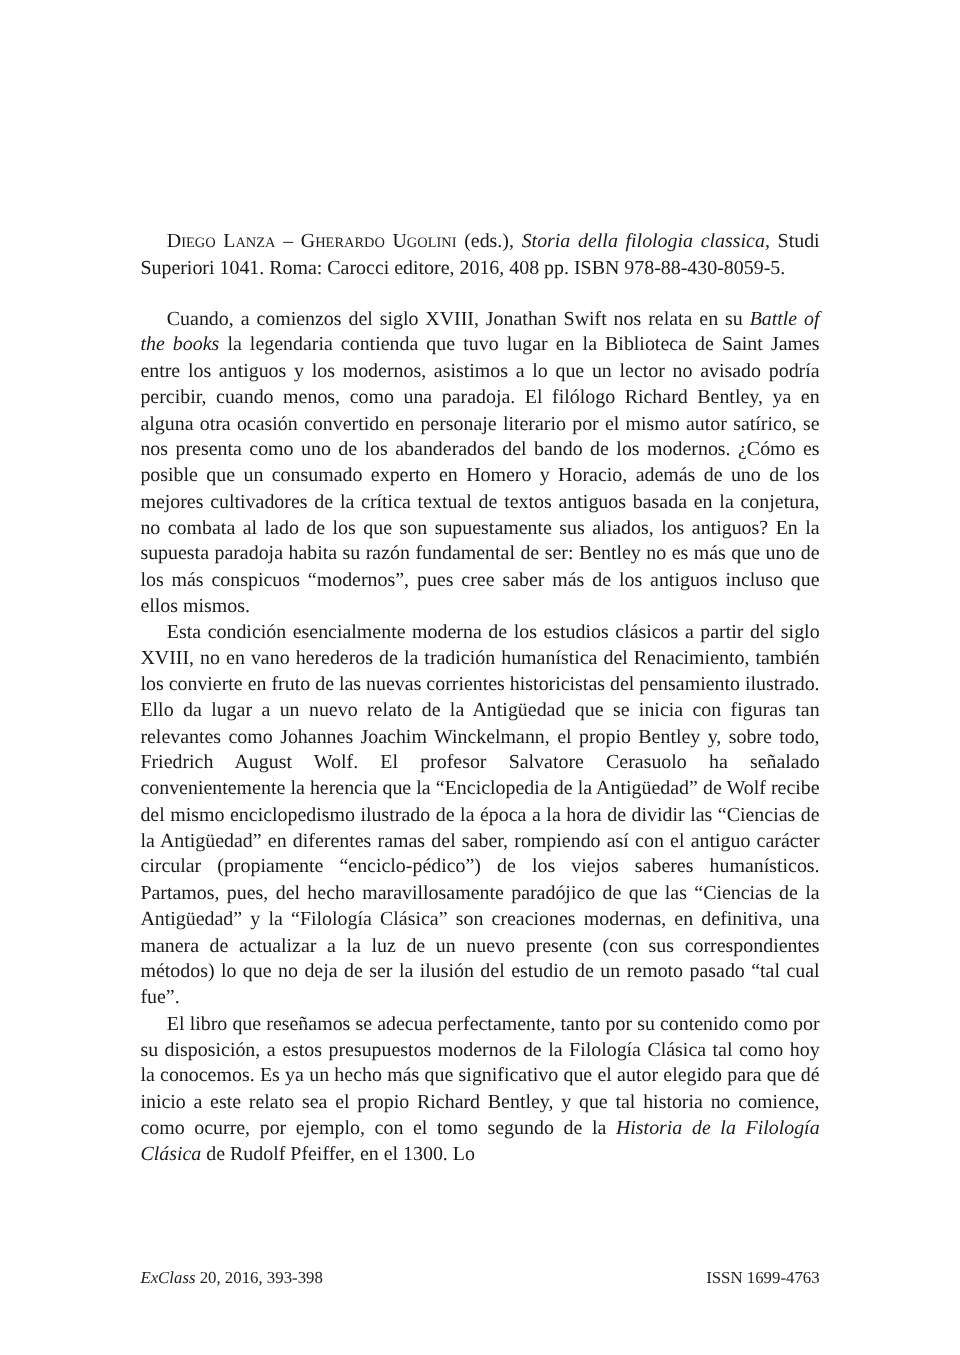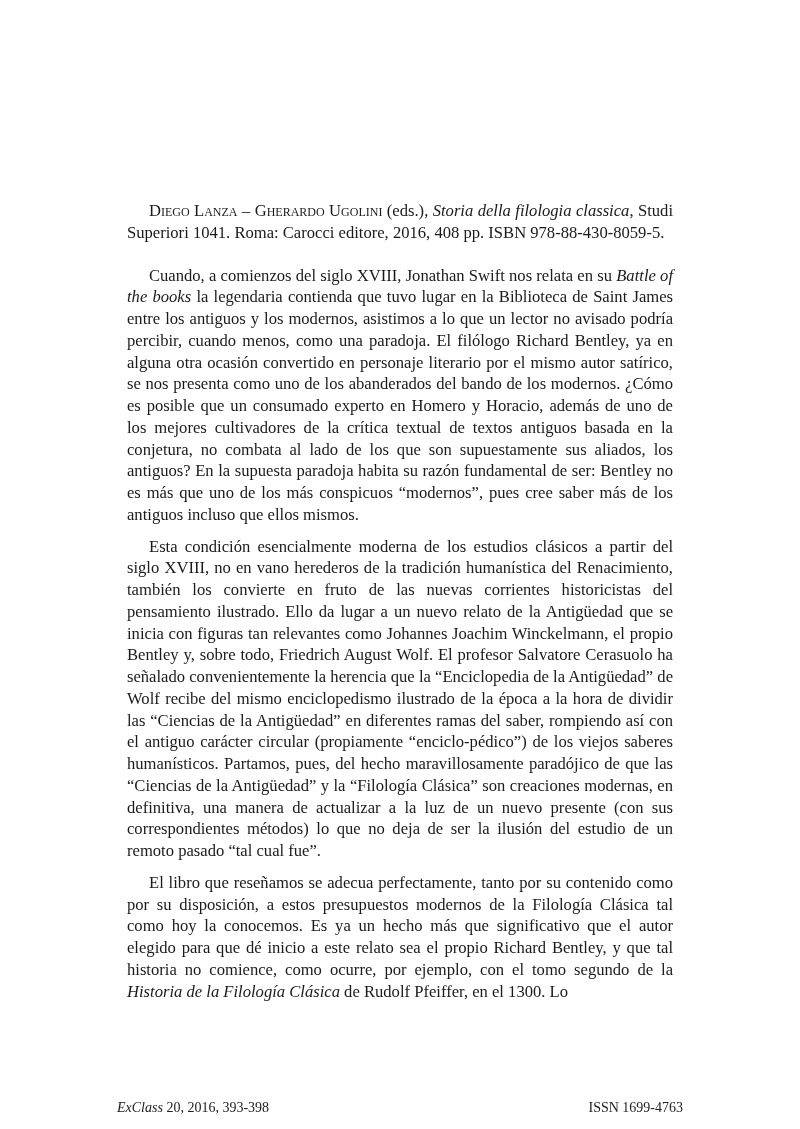--- a/index.html
+++ b/index.html
@@ -1,25 +1,25 @@
 <!DOCTYPE html>
 <html><head>
 <meta charset="utf-8">
 <style>
   html, body { margin:0; padding:0; background:#ffffff; }
   body { width:800px; height:1129px; position:relative; overflow:hidden;
          font-family:"Liberation Serif","DejaVu Serif",serif; color:#1a1a1a; }
   .page { position:absolute; left:117px; top:190px; width:566px; }
-  .p { font-size:16.6px; line-height:21.75px; text-align:justify; margin:10px;
+  .p { font-size:16.6px; line-height:21.75px; text-align:justify; margin:0;
        text-indent:22px; hyphens:manual; }
   .ref { margin-bottom:21px; }
   .sc { font-variant:small-caps; }
   i { font-style:italic; }
   .footer { position:absolute; left:117px; right:117px; top:1058px;
-            font-size:14px; display:flex; justify-content:space-between; color:#222;margin-top:42px; }
+            font-size:14px; display:flex; justify-content:space-between; color:#222; }
 </style>
 </head>
 <body>
 
 <div class="page">
   <p class="p ref"><span class="sc">Diego Lanza</span><span> – </span><span class="sc">Gherardo Ugolini</span><span> (eds.), </span><i>Storia della filologia classica</i><span>, Studi Superiori 1041. Roma: Carocci editore, 2016, 408 pp. ISBN 978-88-430-8059-5.</span></p>
 
   <p class="p"><span>Cuando, a comienzos del siglo XVIII, Jonathan Swift nos relata en su </span><i>Battle of the books</i><span> la legendaria contienda que tuvo lugar en la Biblioteca de Saint James entre los antiguos y los modernos, asistimos a lo que un lector no avisado podría percibir, cuando menos, como una paradoja. El filólogo Richard Bentley, ya en alguna otra ocasión convertido en personaje literario por el mismo autor satírico, se nos presenta como uno de los abanderados del bando de los modernos. ¿Cómo es posible que un consumado experto en Homero y Horacio, además de uno de los mejores cultivadores de la crí­tica textual de textos antiguos basada en la conjetura, no combata al lado de los que son supuestamente sus aliados, los antiguos? En la supuesta paradoja habita su razón fundamental de ser: Bentley no es más que uno de los más conspicuos “modernos”, pues cree saber más de los antiguos incluso que ellos mismos.</span></p>
 
   <p class="p">Esta condición esencialmente moderna de los estudios clásicos a partir del siglo XVIII, no en vano herederos de la tradición humanística del Renaci­miento, también los convierte en fruto de las nuevas corrientes historicistas del pensamiento ilustrado. Ello da lugar a un nuevo relato de la Antigüedad que se inicia con figuras tan relevantes como Johannes Joachim Winckel­mann, el propio Bentley y, sobre todo, Friedrich August Wolf. El profesor Salvatore Cerasuolo ha señalado convenientemente la herencia que la “Enci­clopedia de la Antigüedad” de Wolf recibe del mismo enciclopedismo ilus­trado de la época a la hora de dividir las “Ciencias de la Antigüedad” en diferentes ramas del saber, rompiendo así con el antiguo carácter circular (propiamente “enciclo-pédico”) de los viejos saberes humanísticos. Partamos, pues, del hecho maravillosamente paradójico de que las “Ciencias de la Anti­güedad” y la “Filología Clásica” son creaciones modernas, en definitiva, una manera de actualizar a la luz de un nuevo presente (con sus correspondientes métodos) lo que no deja de ser la ilusión del estudio de un remoto pasado “tal cual fue”.</p>

